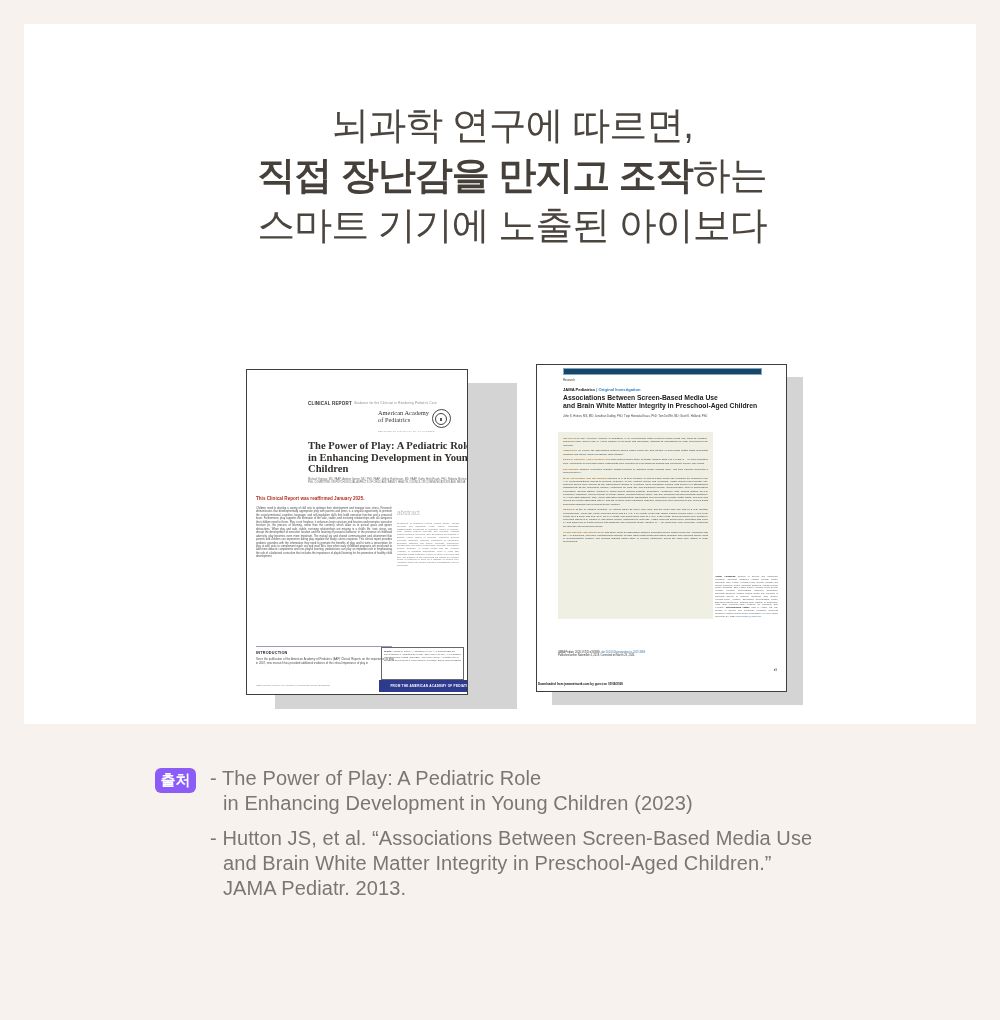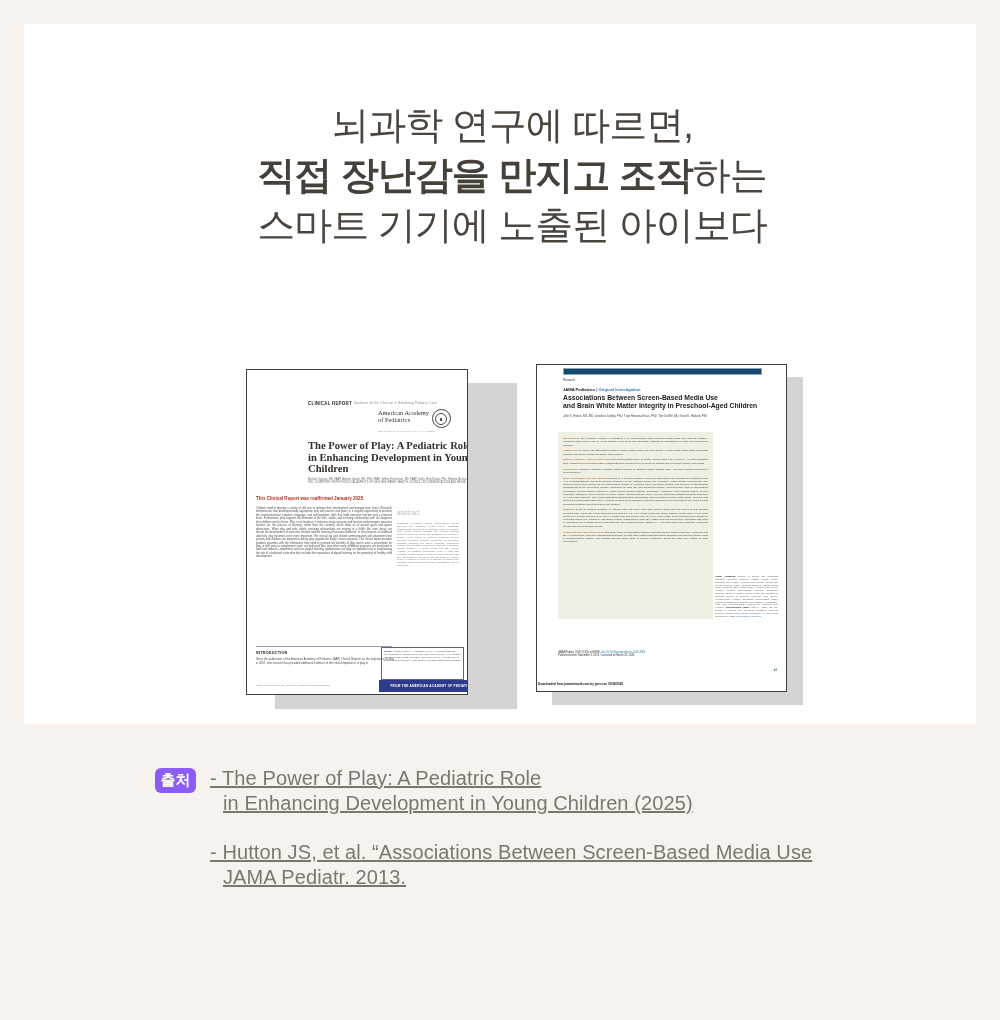--- a/index.html
+++ b/index.html
@@ -80,24 +80,24 @@
   .jama-cite .blue { color:#3779a8; }
   .jama-pageno { right:9px; top:303px; font-size:3px; font-weight:700; color:#16476b; }
   .jama-dl { left:1px; top:317px; font-size:3px; font-weight:700; color:#111; white-space:nowrap; }
   
   .source { position:absolute; left:155px; top:766px; display:flex; align-items:flex-start; }
   .src-badge {
     width:41px; height:25px; background:#8b5cf6; color:#ffffff; border-radius:6px;
     font-size:15px; font-weight:700; display:flex; align-items:center; justify-content:center;
     flex:0 0 auto; margin-top:2px;
   }
-  .src-list { margin-left:14px; color:#7c7671; font-size:20px; line-height:25px; letter-spacing:0.1px;text-decoration:underline; }
+  .src-list { margin-left:14px; color:#7c7671; font-size:20px; line-height:25px; letter-spacing:0.1px; }
   .src-item { white-space:nowrap; }
   .src-item .cont { padding-left:13px; }
-  .src-item + .src-item { margin-top:24px; }
+  .src-item + .src-item { margin-top:10px; }
 </style>
 </head>
 <body>
 
 <div class="card">
 
   <div class="headline">
     <div>뇌과학 연구에 따르면,</div>
     <div><b>직접 장난감을 만지고 조작</b><span>하는</span></div>
     <div>스마트 기기에 노출된 아이보다</div>
@@ -162,20 +162,21 @@
     <div class="abs jama-dl">Downloaded from jamanetwork.com by guest on 01/09/2020</div>
   </div>
 
 </div>
 
 <div class="source">
   <div class="src-badge">출처</div>
   <div class="src-list">
     <div class="src-item">
       <div>- The Power of Play: A Pediatric Role</div>
-      <div class="cont">in Enhancing Development in Young Children (2025)</div>
+      <div class="cont">in Enhancing Development in Young Children (2023)</div>
     </div>
     <div class="src-item">
       <div>- Hutton JS, et al. “Associations Between Screen-Based Media Use</div>
+      <div class="cont">and Brain White Matter Integrity in Preschool-Aged Children.”</div>
       <div class="cont">JAMA Pediatr. 2013.</div>
     </div>
   </div>
 </div>
 
 </body></html>

